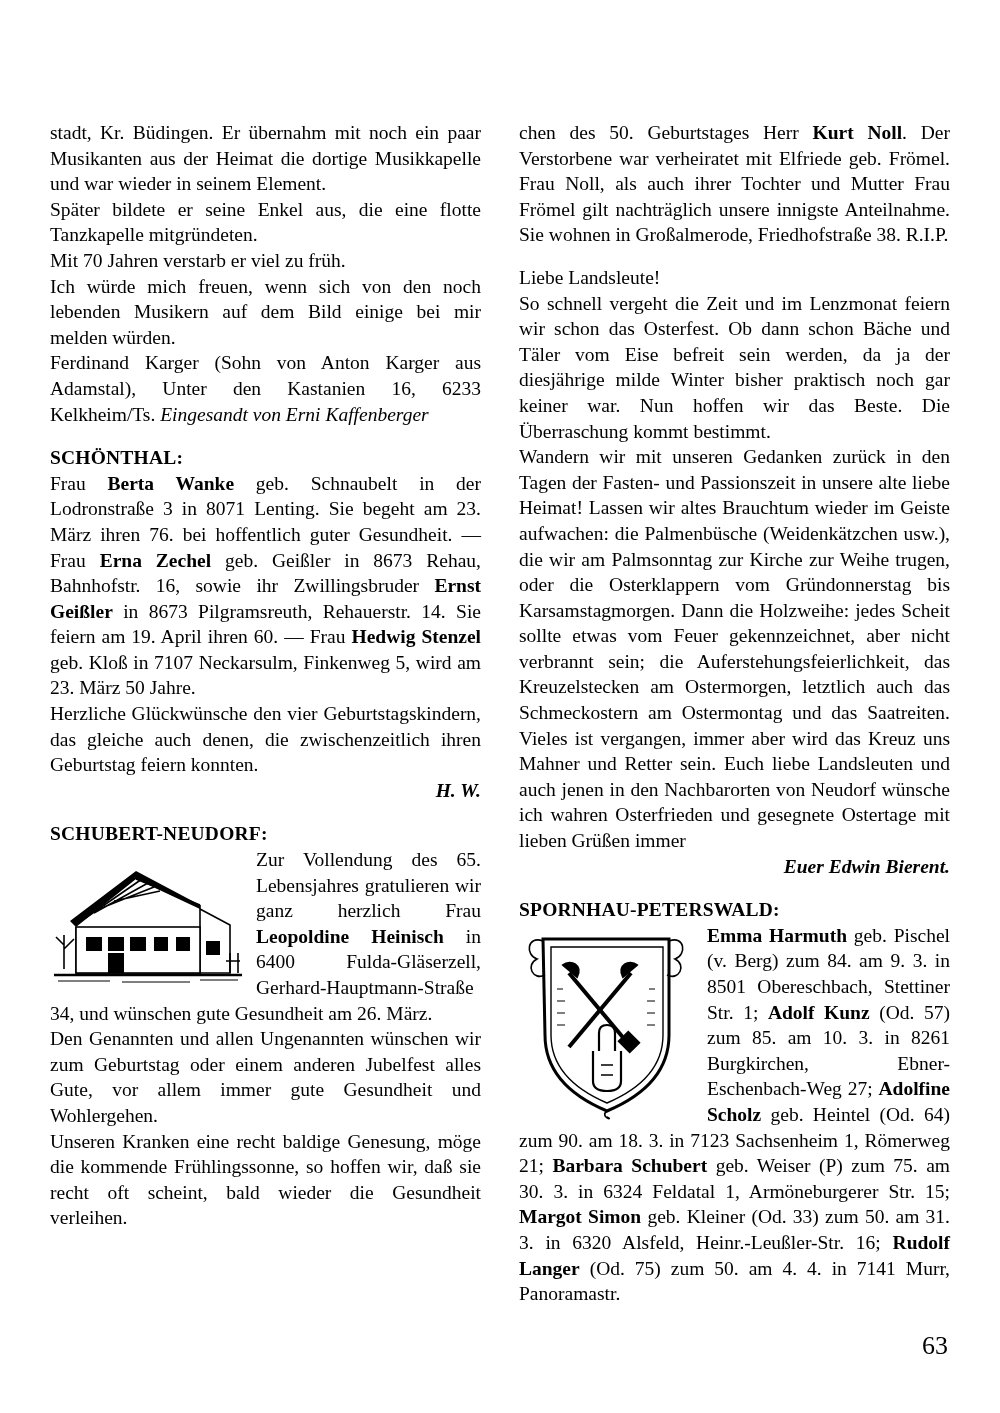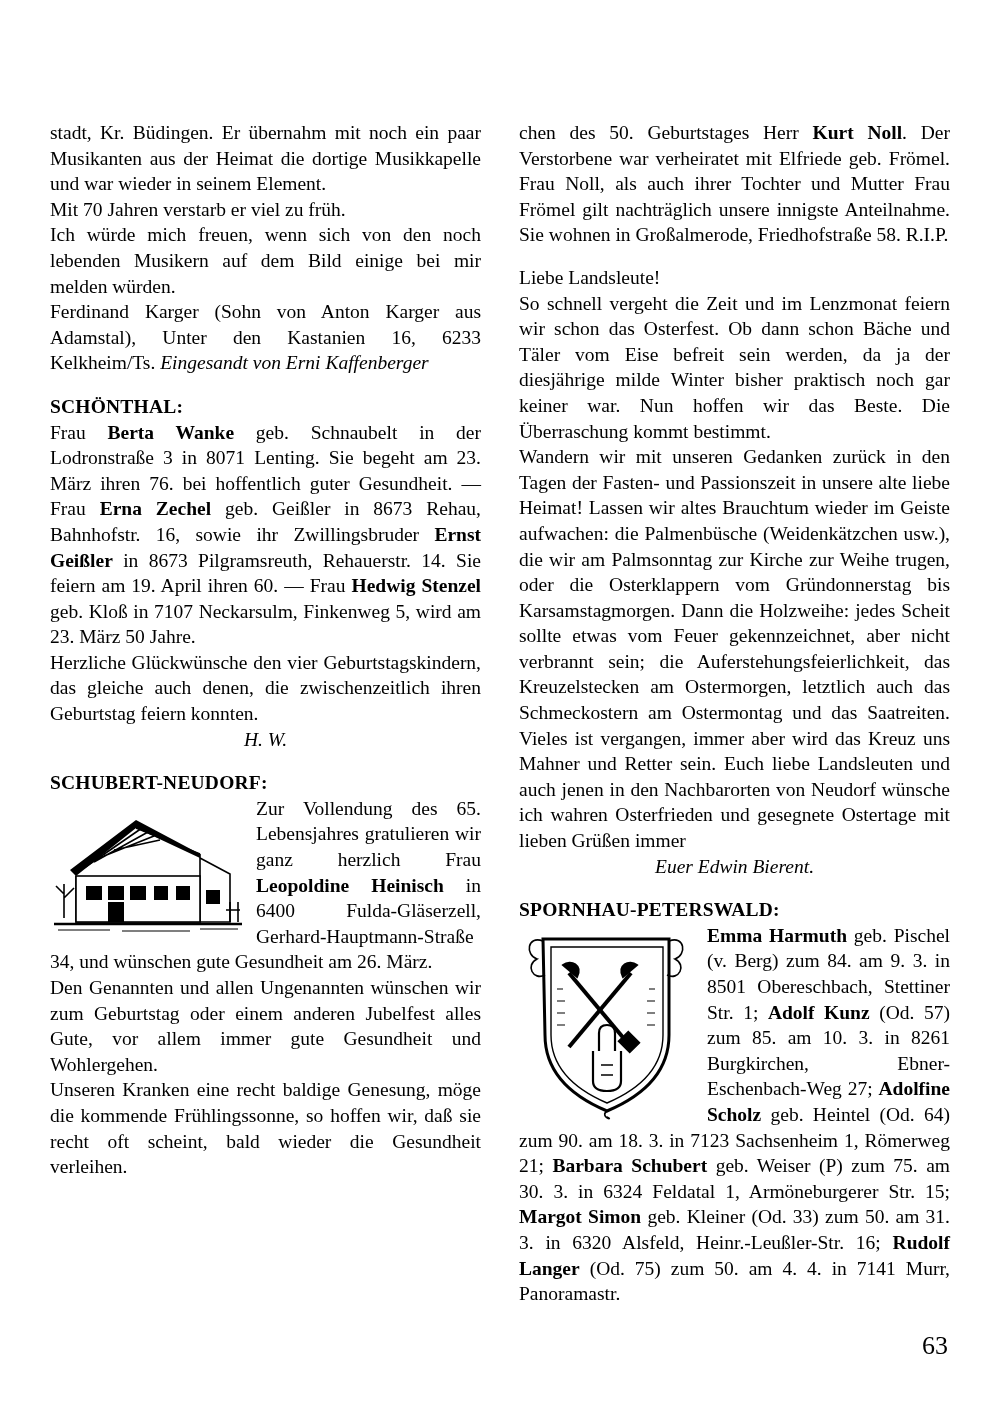--- a/index.html
+++ b/index.html
@@ -46,23 +46,23 @@
   }
   .heading {
     font-weight: bold;
     margin-top: 18px !important;
     letter-spacing: 0.2px;
   }
   b { font-weight: bold; margin-top: 41px; }
   i { font-style: italic; }
   .sign {
     display: block;
-    text-align: center;
+    text-align: right;
     font-style: italic;
-    font-weight: normal;
+    font-weight: bold;
   }
   .gap {
     height: 17px;
   }
   
   .ill-house {
     float: left;
     width: 196px;
     height: 140px;
     margin: 2px 10px 2px 0;
@@ -84,20 +84,21 @@
 </style>
 </head>
 <body>
 
 <div class="page">
   <div class="columns">
 
     <div class="col">
 
       <p class="p-just">stadt, Kr. Büdingen. Er übernahm mit noch ein paar Musikanten aus der Heimat die dortige Musikkapelle und war wieder in seinem Element.</p>
+      <p class="p-just">Später bildete er seine Enkel aus, die eine flotte Tanzkapelle mitgründeten.</p>
       <p class="p-left">Mit 70 Jahren verstarb er viel zu früh.</p>
       <p class="p-just">Ich würde mich freuen, wenn sich von den noch lebenden Musikern auf dem Bild einige bei mir melden würden.</p>
       <p class="p-just"><span>Ferdinand Karger (Sohn von Anton Karger aus Adamstal), Unter den Kastanien 16, 6233 Kelkheim/Ts. </span><i>Eingesandt von Erni Kaffenberger</i></p>
 
       <p class="heading">SCHÖNTHAL:</p>
       <p class="p-just"><span>Frau </span><b>Berta Wanke</b><span> geb. Schnaubelt in der Lodronstraße 3 in 8071 Lenting. Sie begeht am 23. März ihren 76. bei hoffentlich guter Gesundheit. — Frau </span><b>Erna Zechel</b><span> geb. Geißler in 8673 Rehau, Bahnhofstr. 16, sowie ihr Zwillingsbruder </span><b>Ernst Geißler</b><span> in 8673 Pilgramsreuth, Rehauerstr. 14. Sie feiern am 19. April ihren 60. — Frau </span><b>Hedwig Stenzel</b><span> geb. Kloß in 7107 Neckarsulm, Finkenweg 5, wird am 23. März 50 Jahre.</span></p>
       <p class="p-just">Herzliche Glückwünsche den vier Geburtstagskindern, das gleiche auch denen, die zwischenzeitlich ihren Geburtstag feiern konnten.</p>
       <p>
           <span class="sign">H. W.</span>
         </p>
@@ -139,21 +140,21 @@
         <p class="p-just"><span>Zur Vollendung des 65. Lebensjahres gratulieren wir ganz herzlich Frau </span><b>Leopoldine Heinisch</b><span> in 6400 Fulda-Gläserzell, Gerhard-Hauptmann-Straße 34, und wünschen gute Gesundheit am 26. März.</span></p>
       </div>
 
       <p class="p-just">Den Genannten und allen Ungenannten wünschen wir zum Geburtstag oder einem anderen Jubelfest alles Gute, vor allem immer gute Gesundheit und Wohlergehen.</p>
       <p class="p-just">Unseren Kranken eine recht baldige Genesung, möge die kommende Frühlingssonne, so hoffen wir, daß sie recht oft scheint, bald wieder die Gesundheit verleihen.</p>
       <div class="gap"></div>
     </div>
 
     <div class="col">
 
-      <p class="p-just"><span>chen des 50. Geburtstages Herr </span><b>Kurt Noll</b><span>. Der Verstorbene war verheiratet mit Elfriede geb. Frömel. Frau Noll, als auch ihrer Tochter und Mutter Frau Frömel gilt nachträglich unsere innigste Anteilnahme. Sie wohnen in Großalmerode, Friedhofstraße 58. R.I.P.</span></p>
+      <p class="p-just"><span>chen des 50. Geburtstages Herr </span><b>Kurt Noll</b><span>. Der Verstorbene war verheiratet mit Elfriede geb. Frömel. Frau Noll, als auch ihrer Tochter und Mutter Frau Frömel gilt nachträglich unsere innigste Anteilnahme. Sie wohnen in Großalmerode, Friedhofstraße 38. R.I.P.</span></p>
 
       <div class="gap"></div>
 
       <p class="p-left">Liebe Landsleute!</p>
       <p class="p-just">So schnell vergeht die Zeit und im Lenzmonat feiern wir schon das Osterfest. Ob dann schon Bäche und Täler vom Eise befreit sein werden, da ja der diesjährige milde Winter bisher praktisch noch gar keiner war. Nun hoffen wir das Beste. Die Überraschung kommt bestimmt.</p>
       <p class="p-just">Wandern wir mit unseren Gedanken zurück in den Tagen der Fasten- und Passionszeit in unsere alte liebe Heimat! Lassen wir altes Brauchtum wieder im Geiste aufwachen: die Palmenbüsche (Weidenkätzchen usw.), die wir am Palmsonntag zur Kirche zur Weihe trugen, oder die Osterklappern vom Gründonnerstag bis Karsamstagmorgen. Dann die Holzweihe: jedes Scheit sollte etwas vom Feuer gekennzeichnet, aber nicht verbrannt sein; die Auferstehungsfeierlichkeit, das Kreuzelstecken am Ostermorgen, letztlich auch das Schmeckostern am Ostermontag und das Saatreiten. Vieles ist vergangen, immer aber wird das Kreuz uns Mahner und Retter sein. Euch liebe Landsleuten und auch jenen in den Nachbarorten von Neudorf wünsche ich wahren Osterfrieden und gesegnete Ostertage mit lieben Grüßen immer</p>
       <p>
           <span class="sign">Euer Edwin Bierent.</span>
         </p>
 

